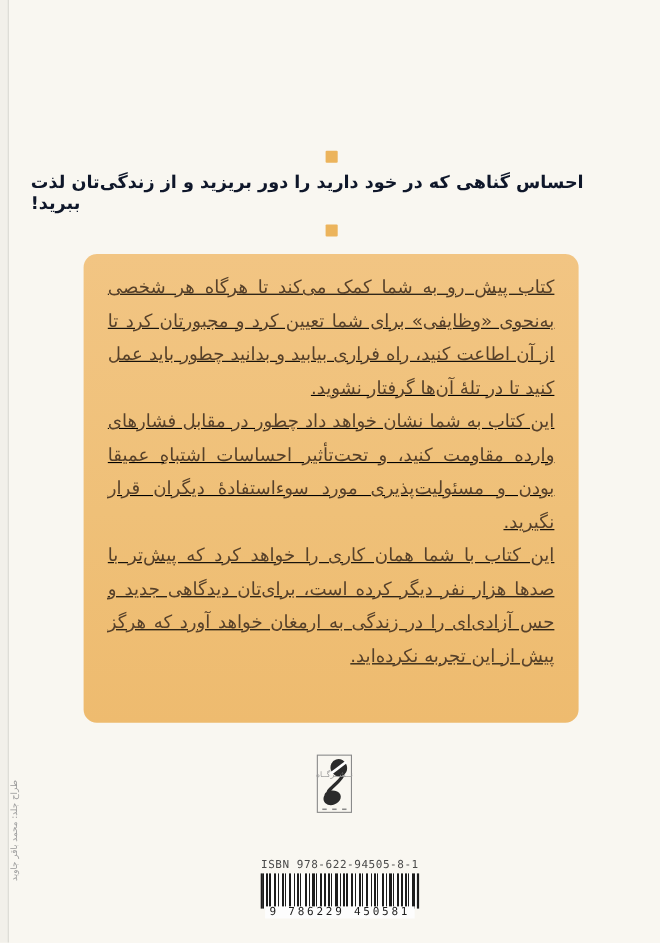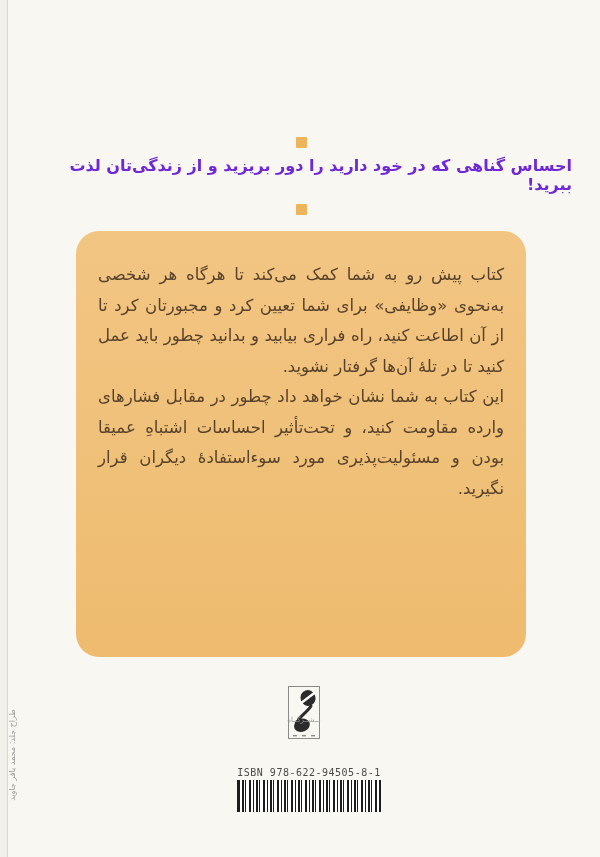--- a/index.html
+++ b/index.html
@@ -20,48 +20,49 @@
 
   .ornament-square {
     position:absolute; left:296px; width:11px; height:11px;
     background:#ecb45c; border-radius:1px;
   }
   .ornament-square.top { top:137px; }
   .ornament-square.bottom { top:204px; }
 
   .headline {
     position:absolute; top:156px; left:28px; right:28px;
-    direction:rtl; text-align:right;
-    color:#6d28d9; font-size:16px; font-weight:bold; letter-spacing:0;
+    direction:rtl; text-align:left;
+    color:#0f172a; font-size:16px; font-weight:bold; letter-spacing:0;
   }
 
   .blurb-box {
     position:absolute; left:76px; top:231px; width:450px; height:426px;
     background:linear-gradient(180deg,#f2c583 0%,#efc078 55%,#eebb6f 100%);
-    border-radius:23px;
-    padding:29px 22px; box-sizing:border-box;
+    border-radius:12px;
+    padding:15px 22px; box-sizing:border-box;
     direction:rtl;
+    text-decoration:underline;
   }
   .blurb-box p {
     margin:0; font-size:16.5px; line-height:30.5px;
     color:#57412a; text-align:justify;
   }
 
   .publisher-logo { position:absolute; left:287px; top:685px; width:34px; height:57px; }
   .logo-caption {
-    position:absolute; left:262px; top:716px; width:84px;
+    position:absolute; left:262px; top:700px; width:84px;
     text-align:center; font-size:7px; color:#9a9a9a;
     direction:rtl; letter-spacing:1px; white-space:nowrap;
   }
 
   .barcode-wrap { position:absolute; left:237px; top:767px; width:144px; }
   .isbn-label {
     font-family:"DejaVu Sans Mono", monospace;
     font-size:10px; color:#4a4a4a; letter-spacing:0.5px;
-    text-align:center; margin:0 0 2px 0; white-space:nowrap;
+    text-align:center; margin:14px 0 2px 0; white-space:nowrap;
   }
   .barcode-bars {
     height:32px;
     background:repeating-linear-gradient(90deg,
       #1c1c1c 0 1px, #fdfdfd 1px 3px,
       #1c1c1c 3px 5px, #fdfdfd 5px 6px,
       #1c1c1c 6px 7px, #fdfdfd 7px 10px,
       #1c1c1c 10px 12px, #fdfdfd 12px 14px);
     border-left:2px solid #1c1c1c; border-right:2px solid #1c1c1c;
   }
@@ -85,20 +86,21 @@
 
   <div class="ornament-square top"></div>
 
   <div class="headline">احساس گناهی که در خود دارید را دور بریزید و از زندگی‌تان لذت ببرید!</div>
 
   <div class="ornament-square bottom"></div>
 
   <div class="blurb-box">
     <p>کتاب پیش رو به شما کمک می‌کند تا هرگاه هر شخصی به‌نحوی «وظایفی» برای شما تعیین کرد و مجبورتان کرد تا از آن اطاعت کنید، راه فراری بیابید و بدانید چطور باید عمل کنید تا در تلهٔ آن‌ها گرفتار نشوید.</p>
     <p>این کتاب به شما نشان خواهد داد چطور در مقابل فشارهای وارده مقاومت کنید، و تحت‌تأثیر احساسات اشتباهِ عمیقا بودن و مسئولیت‌پذیری مورد سوءاستفادهٔ دیگران قرار نگیرید.</p>
+    <p>این کتاب با شما همان کاری را خواهد کرد که پیش‌تر با صدها هزار نفر دیگر کرده است، برای‌تان دیدگاهی جدید و حس آزادی‌ای را در زندگی به ارمغان خواهد آورد که هرگز پیش از این تجربه نکرده‌اید.</p>
   </div>
 
   <div class="publisher-logo">
     <svg width="34" height="57" viewBox="0 0 34 57" xmlns="http://www.w3.org/2000/svg">
       <rect x="1.5" y="1.5" width="31" height="52" fill="none" stroke="#8a8a8a" stroke-width="1"></rect>
       <g fill="#2b2b2b">
         <ellipse cx="21" cy="13" rx="7.5" ry="8" transform="rotate(-18 21 13)"></ellipse>
         <path d="M8 38 C8 33 20 31.5 22.5 37.5 C24.5 43.5 16.5 48.5 11 46.5 C7 45 6.2 41 8 38 Z"></path>
       </g>
       <line x1="13.5" y1="18.5" x2="28" y2="7.5" stroke="#ffffff" stroke-width="2.4"></line>
@@ -107,15 +109,18 @@
       <rect x="15" y="50" width="4" height="1.4" fill="#8a8a8a"></rect>
       <rect x="24" y="50" width="4" height="1.4" fill="#8a8a8a"></rect>
     </svg>
   </div>
 
   <div class="logo-caption">نــشــرگــاه</div>
 
   <div class="barcode-wrap">
     <p class="isbn-label">ISBN 978-622-94505-8-1</p>
     <div class="barcode-bars"></div>
+    <div class="barcode-digits">
+      <span>9 786229 450581</span>
+    </div>
   </div>
 
 </div>
 
 </body></html>

